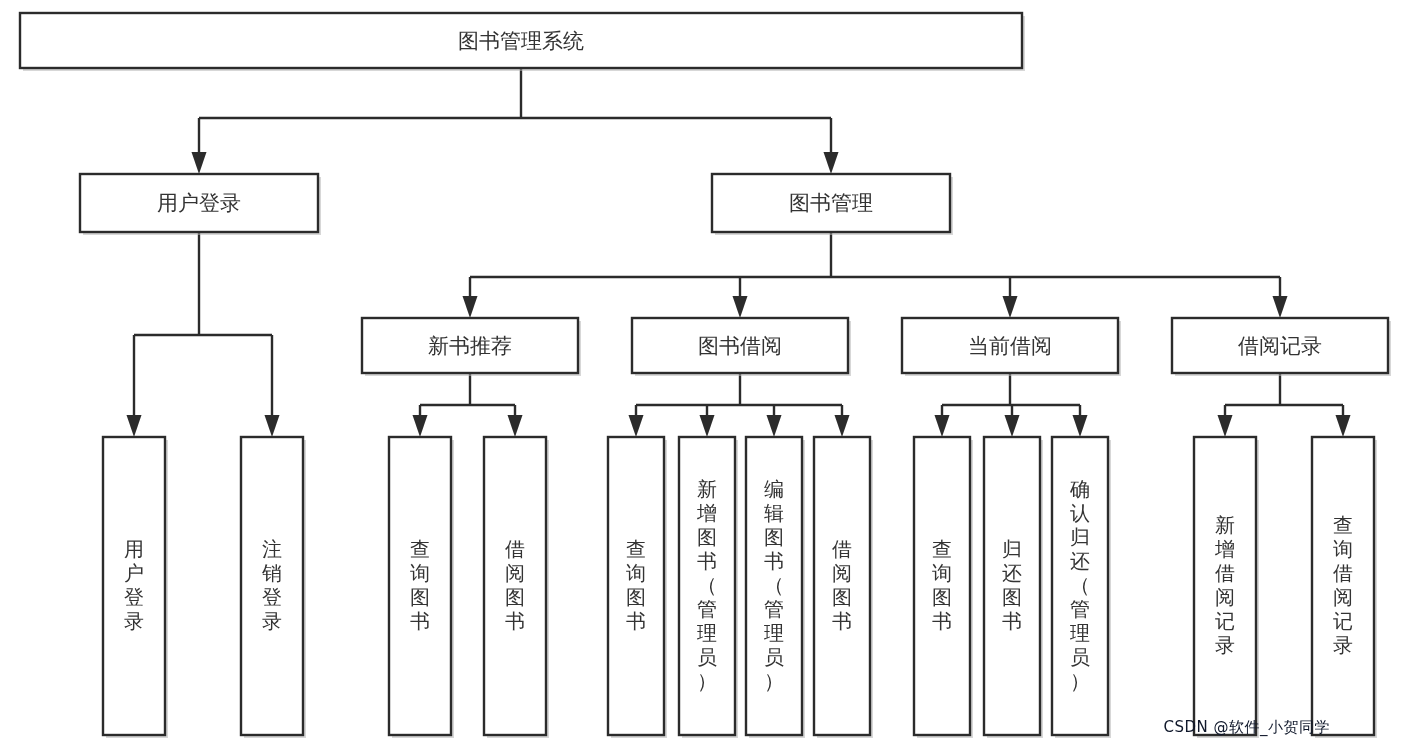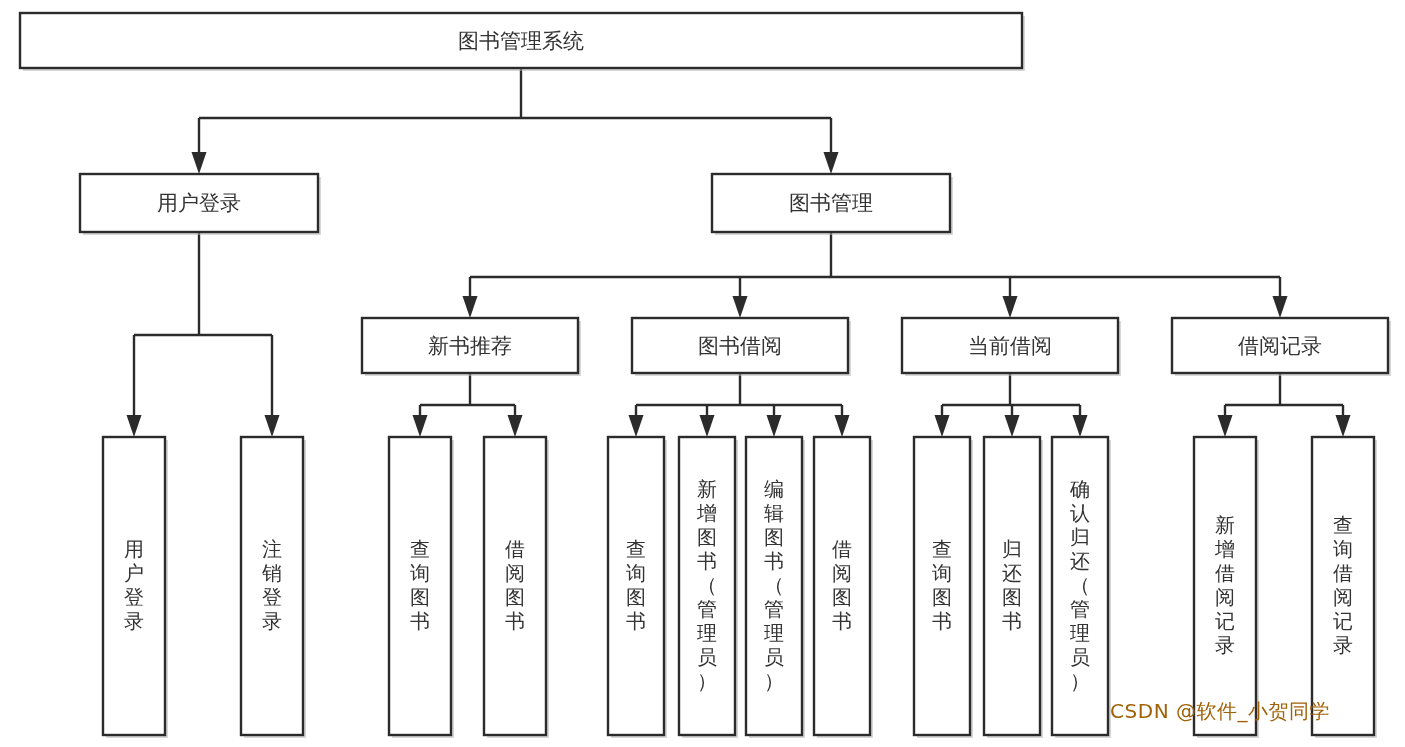--- a/index.html
+++ b/index.html
@@ -55,24 +55,24 @@
   }
   .node-label-vertical {
     font-family: "DejaVu Sans", "Liberation Sans", sans-serif;
     fill: #333333;
     font-size: 20px;
     text-anchor: middle;
   }
   .watermark-text {
     position: absolute;
     right: 14px;
-    bottom: 22px;
-    font-family: "DejaVu Sans", "Liberation Sans", sans-serif;
-    font-size: 20px;
-    color: #a16207;
+    bottom: 10px;
+    font-family: "DejaVu Sans", "Liberation Sans", sans-serif;
+    font-size: 15px;
+    color: #0f172a;
     letter-spacing: 0.5px;
     white-space: nowrap;
     user-select: none;
   }
 </style>
 </head>
 <body>
 
 <div id="diagram-root">
   <svg class="diagram-canvas" viewBox="0 0 1405 747" xmlns="http://www.w3.org/2000/svg">

